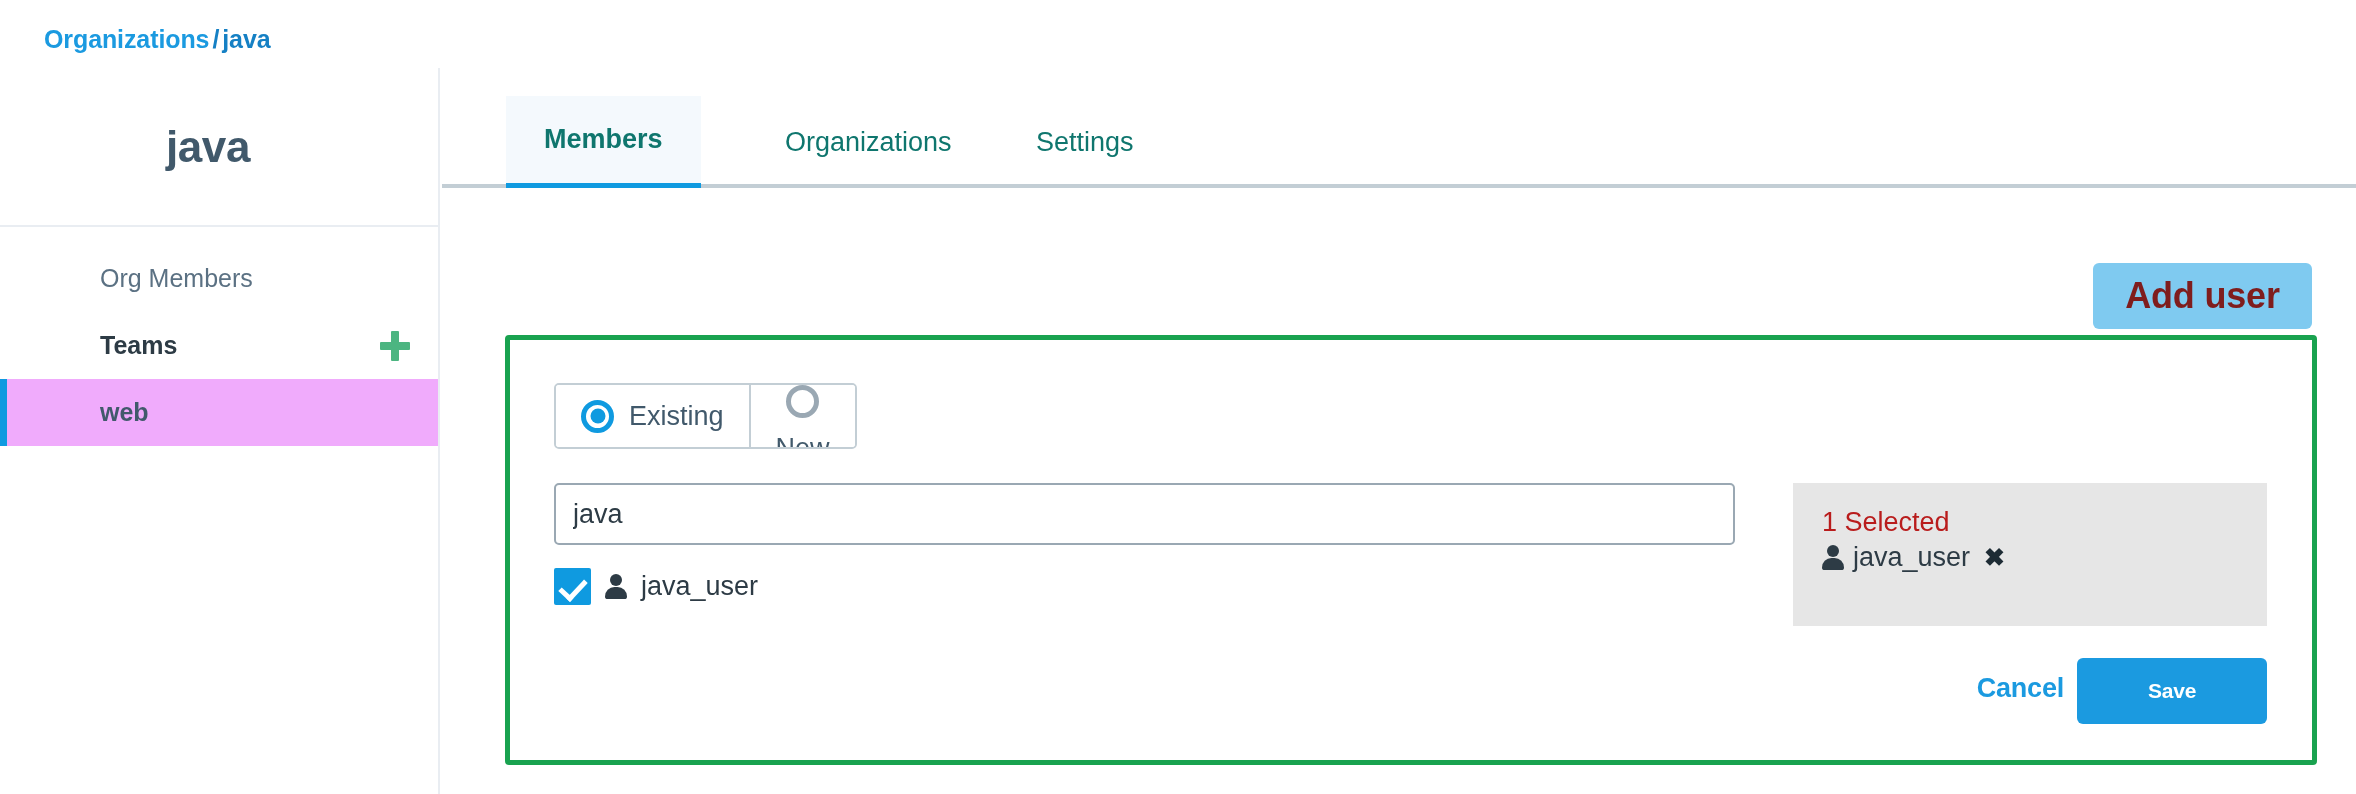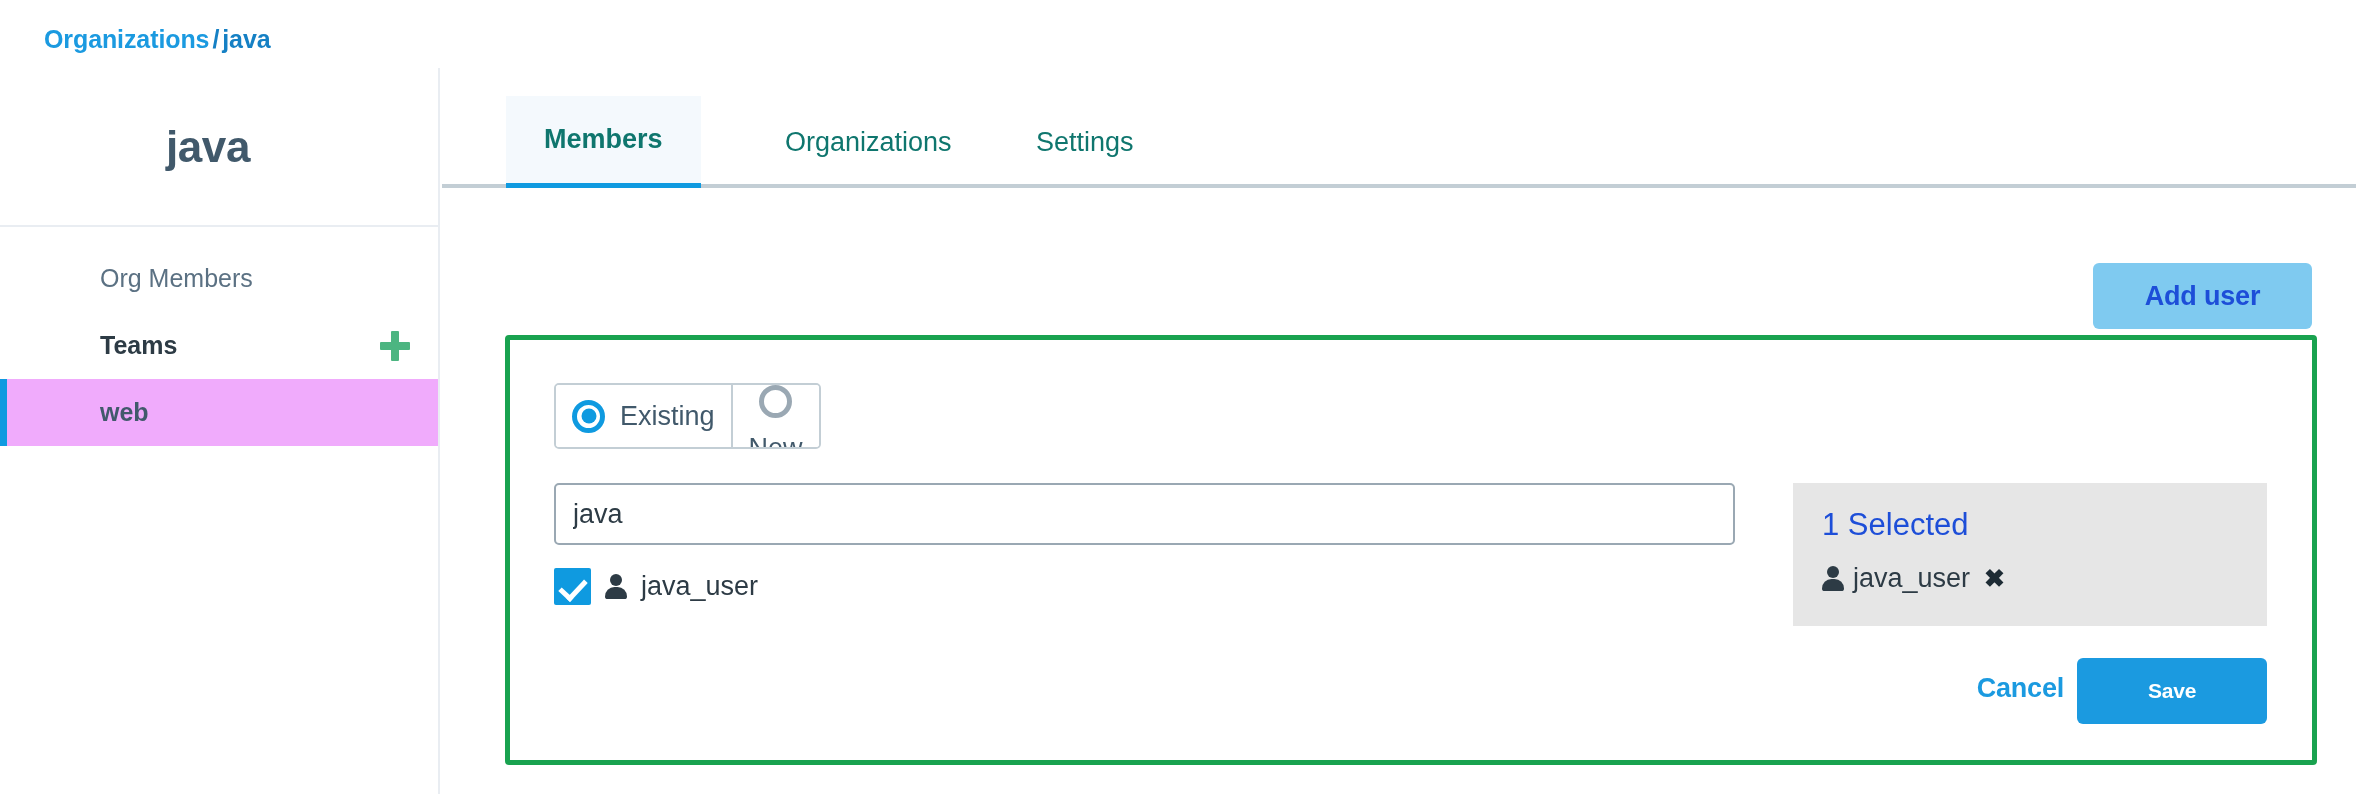--- a/index.html
+++ b/index.html
@@ -137,25 +137,25 @@
   .tab:nth-child(3) { left: 556px; }
 
   
   .add-user-btn {
     position: absolute;
     right: 44px;
     top: 195px;
     width: 219px;
     height: 66px;
     background: #7fcaf0;
-    color: #1d4ed8;
+    color: #7f1d1d;
     border: none;
     border-radius: 6px;
     font-family: "Liberation Sans", sans-serif;
-    font-size: 27px;
+    font-size: 36px;
     font-weight: bold;
     cursor: pointer;
     letter-spacing: -0.2px;
   }
 
   
   .add-panel {
     position: absolute;
     left: 63px;
     top: 267px;
@@ -174,21 +174,21 @@
     display: flex;
     border: 2px solid #c3ced5;
     border-radius: 5px;
     overflow: hidden;
     height: 66px;
   }
   .seg-option {
     display: flex;
     align-items: center;
     gap: 15px;
-    padding: 0 16px;
+    padding: 0 25px;
     background: #ffffff;
     cursor: pointer;
     white-space: nowrap;
   }
   .seg-option + .seg-option { border-left: 2px solid #c3ced5; flex-direction: column; }
   .seg-label {
     font-size: 27px;
     color: #41596b;
   }
   .radio {
@@ -284,23 +284,23 @@
   .selected-panel {
     position: absolute;
     left: 1283px;
     top: 143px;
     width: 474px;
     height: 143px;
     background: #e6e6e6;
     padding: 24px 29px;
   }
   .selected-count {
-    font-size: 31px;
-    color: #1d4ed8;
-    margin-bottom: 20px;
+    font-size: 27px;
+    color: #b91c1c;
+    margin-bottom: 4px;
     white-space: nowrap;
   }
   .selected-chip {
     display: flex;
     align-items: center;
     gap: 9px;
     white-space: nowrap;
   }
   .selected-chip .chip-name {
     font-size: 27px;

